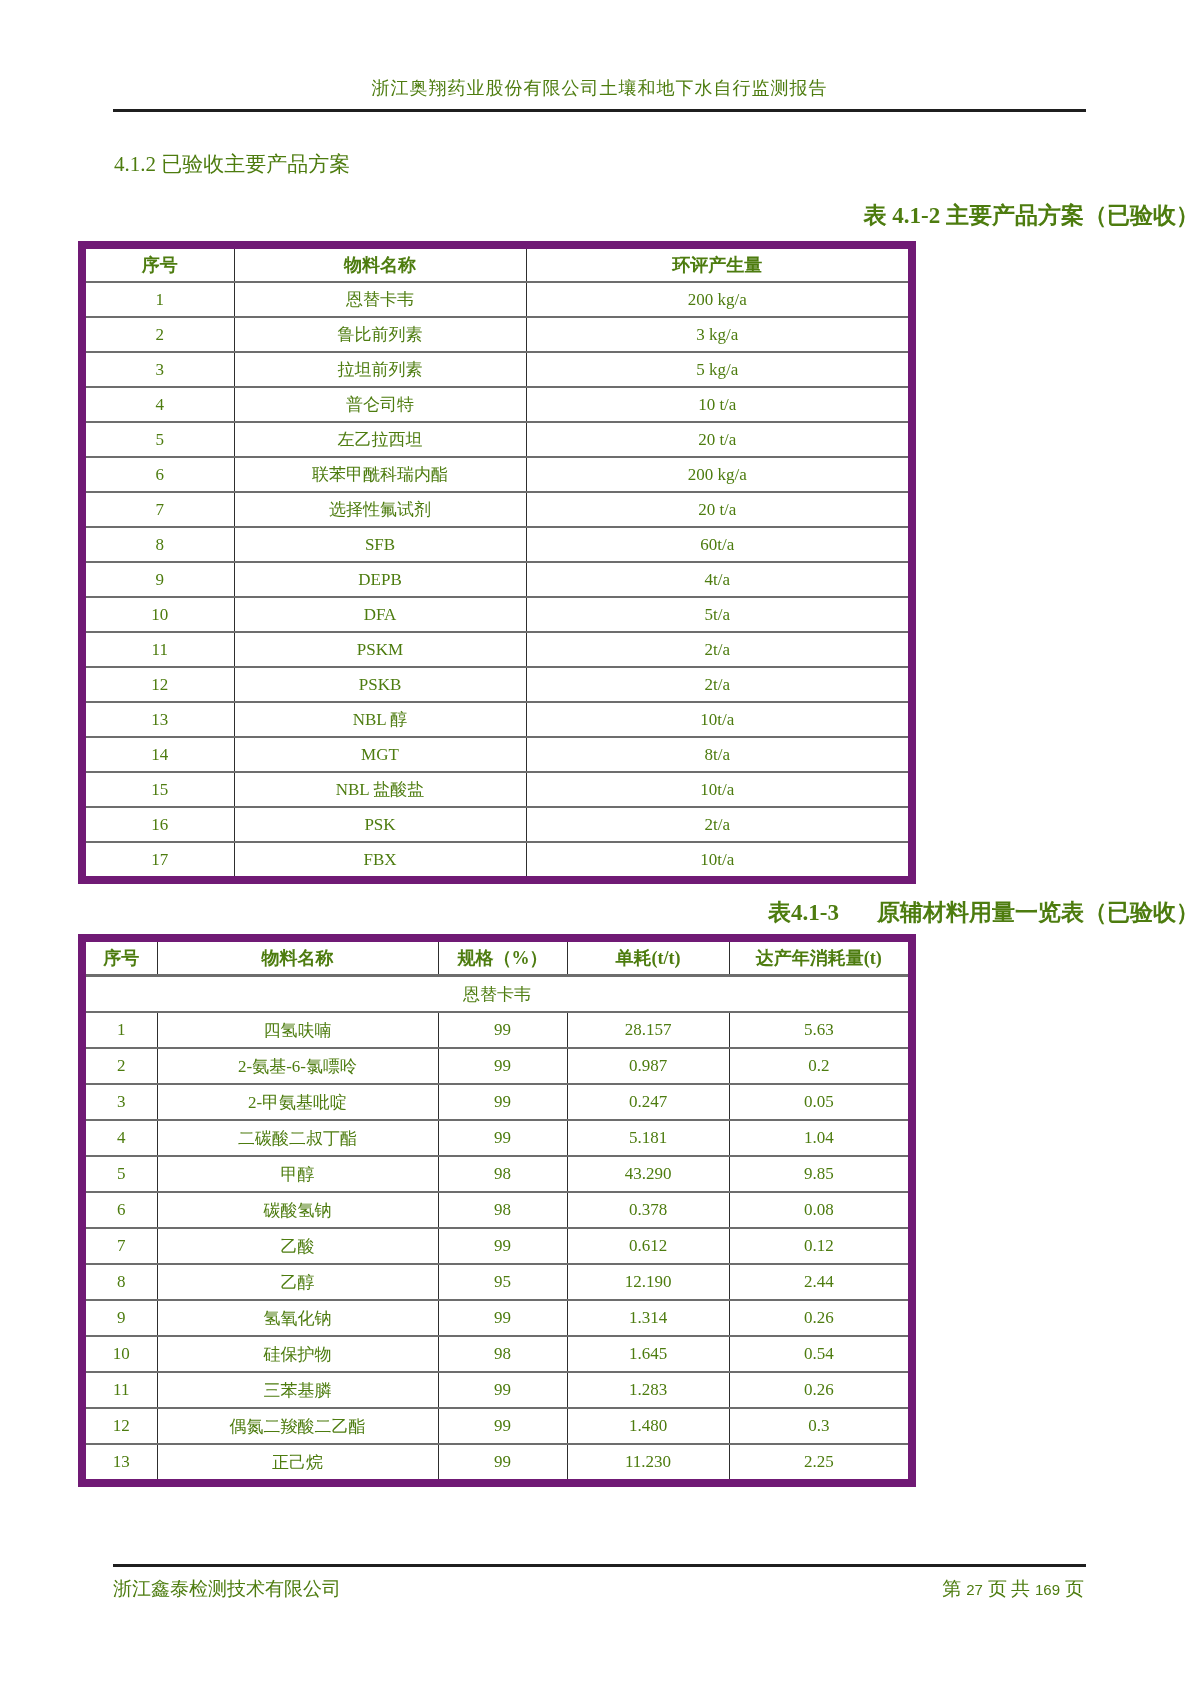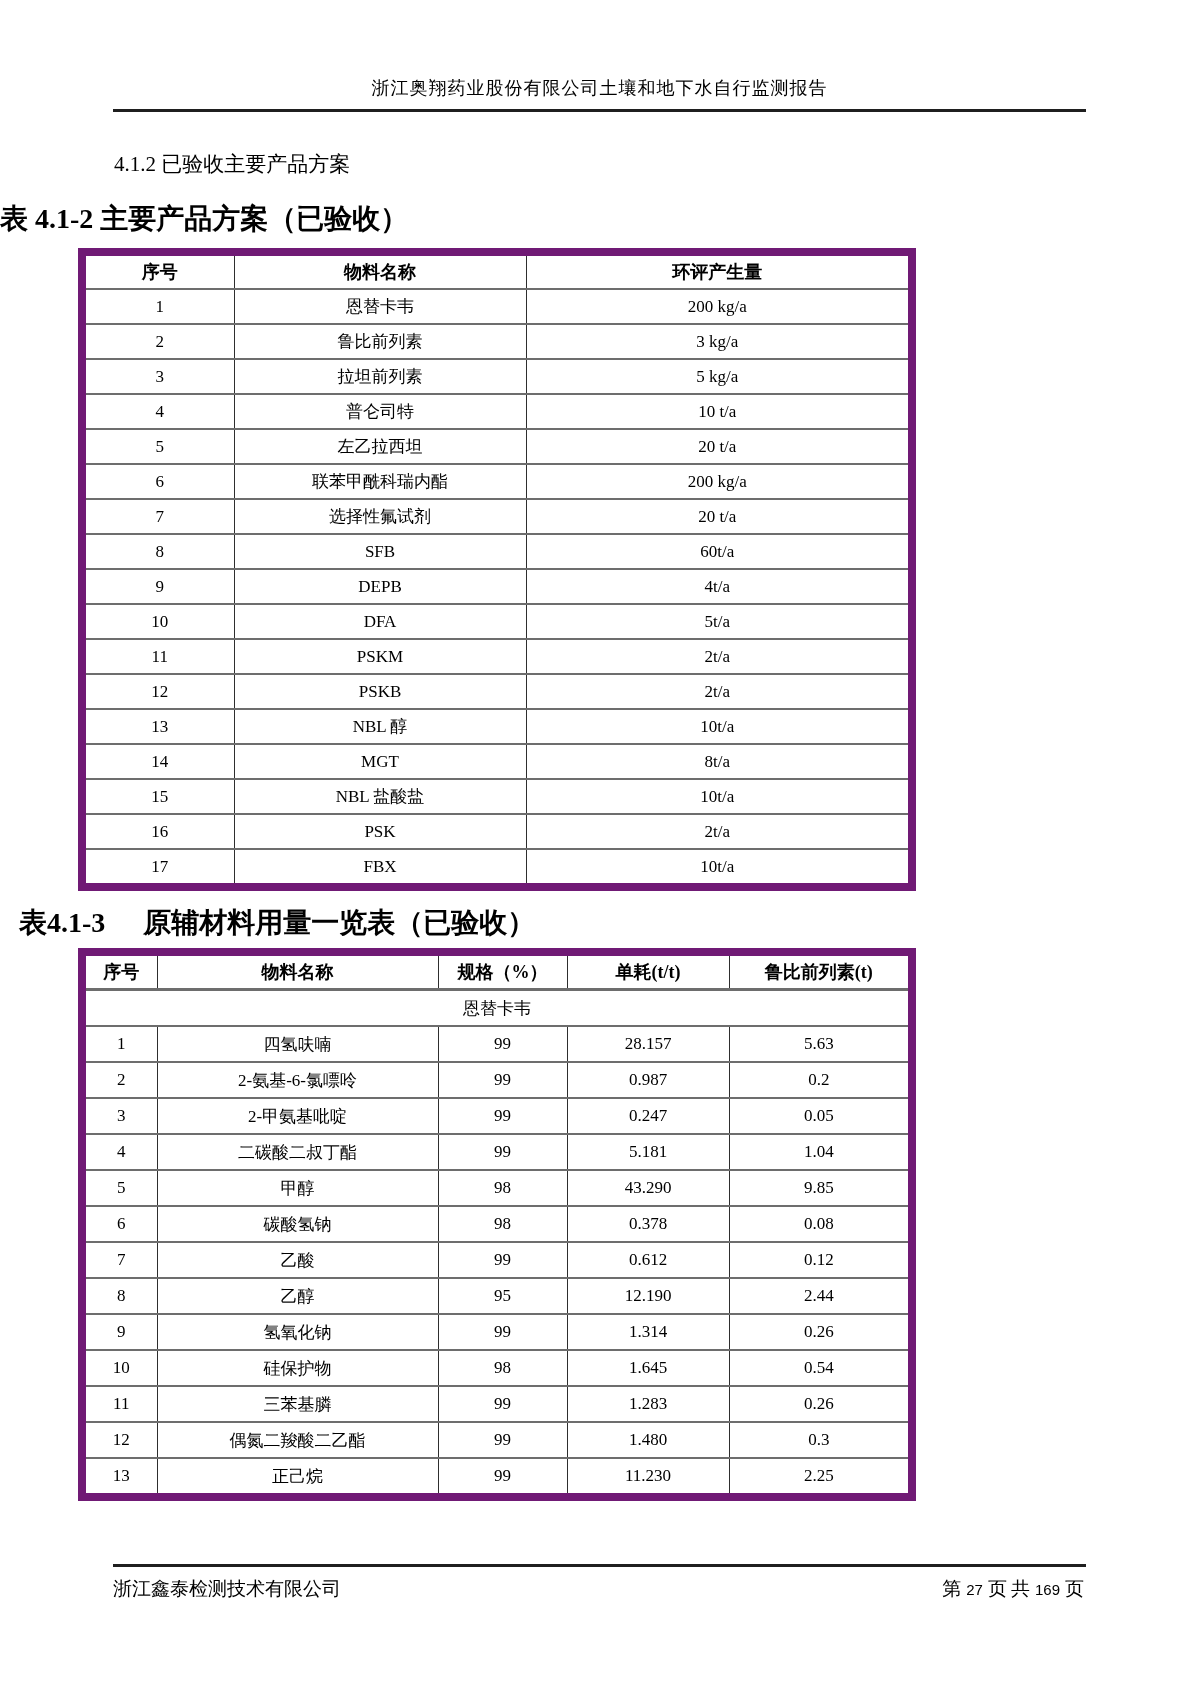--- a/index.html
+++ b/index.html
@@ -1,41 +1,41 @@
 <!DOCTYPE html>
 <html><head>
 <meta charset="utf-8">
 <style>
   html,body{margin:0;padding:0;background:#fff;}
   .page{
     position:relative;
     width:1199px;height:1696px;
     background:#ffffff;
-    color:#000000;
+    color:#4d7c0f;
     font-family:"Liberation Serif","DejaVu Serif",serif;
     overflow:hidden;
   }
   .doc-header{
     margin:0 113px;
     padding-top:76px;
     padding-bottom:9px;
     text-align:center;
     font-size:18px;
     letter-spacing:1px;
     border-bottom:3px solid #1f1f1f;
   }
   .section-heading{
     margin:38px 0 0 114px;
     font-size:21px;
     font-weight:normal;
   }
   .tbl-title{
     margin-top:22px;
-    text-align:left;
-    font-size:28px;
+    text-align:right;
+    font-size:23px;
     font-weight:bold;
   }
   .tbl-title .gap{display:inline-block;width:38px;}
   table{
     border-collapse:collapse;
     table-layout:fixed;
     margin-left:78px;
     width:830px;
     border:8px solid #701a75;
   }
@@ -205,21 +205,21 @@
         <col style="width:129px">
         <col style="width:162px">
         <col style="width:183px">
     </colgroup>
     <thead>
       <tr>
         <th>序号</th>
         <th>物料名称</th>
         <th>规格（%）</th>
         <th>单耗(t/t)</th>
-        <th>鲁比前列素(t)</th>
+        <th>达产年消耗量(t)</th>
       </tr>
     </thead>
     <tbody>
       <tr class="group-row">
         <td colspan="5">恩替卡韦</td>
       </tr>
     </tbody>
     <tbody>
         <tr>
           <td>1</td>

